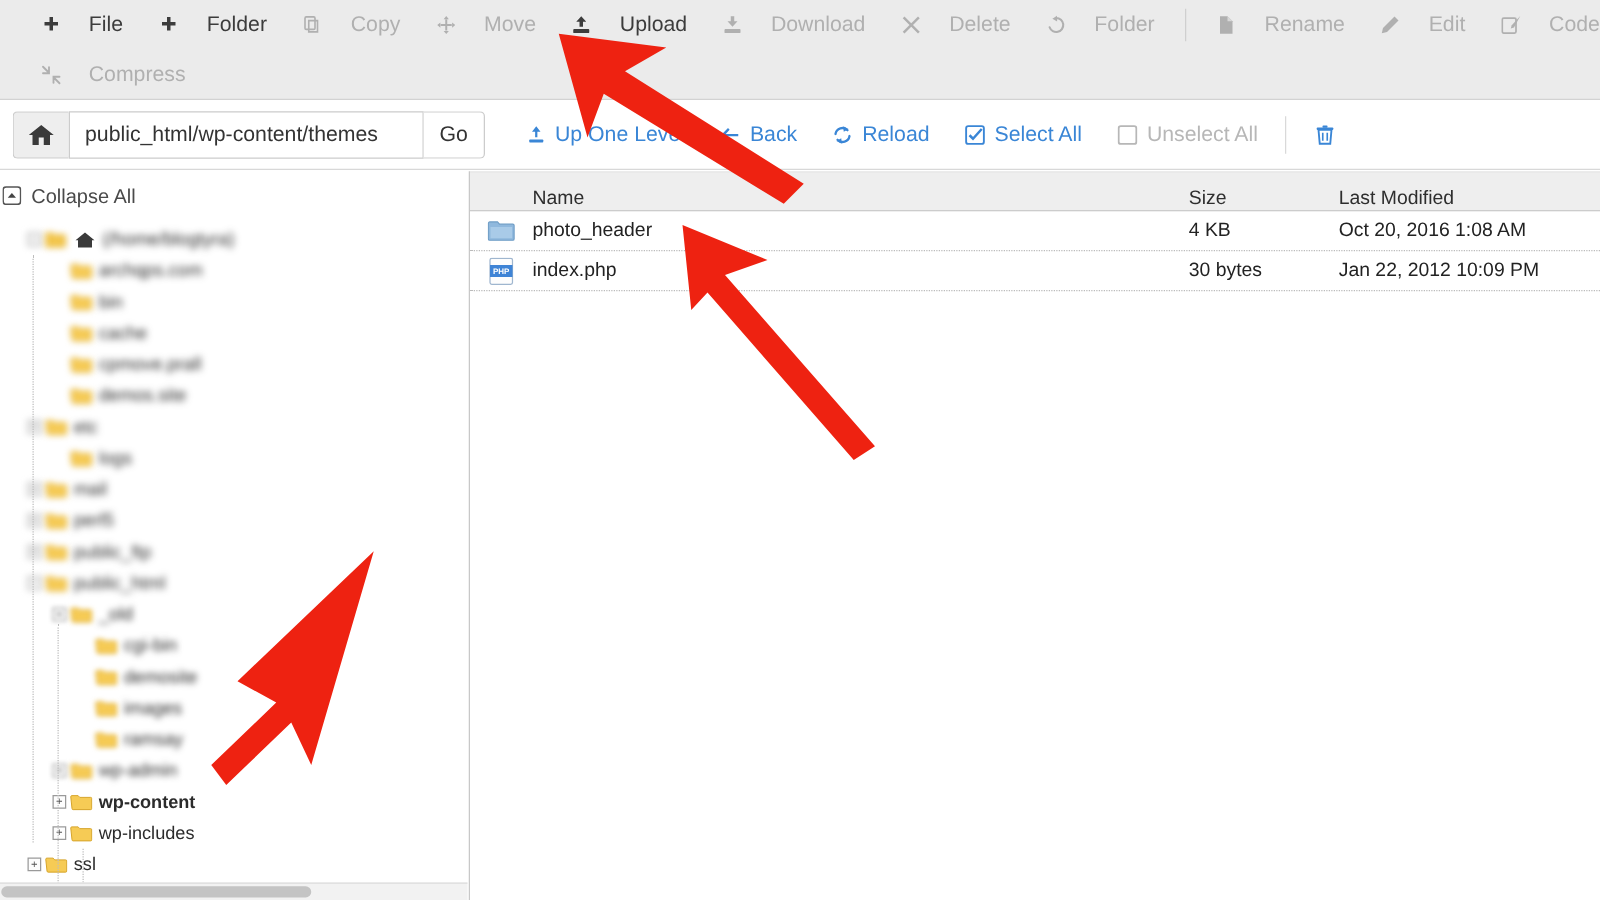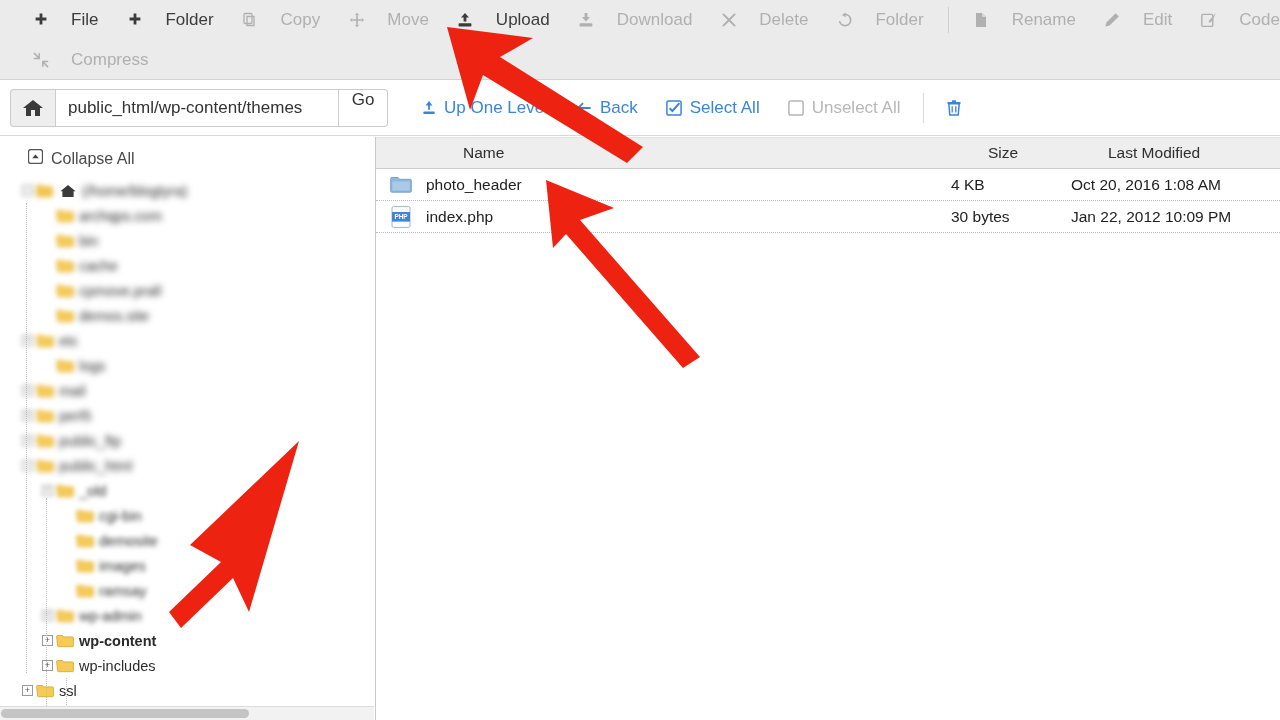--- a/index.html
+++ b/index.html
@@ -40,43 +40,43 @@
     width:44px;border:1px solid #ccc;border-right:none;border-radius:4px 0 0 4px;
     background:#eeeeee;display:flex;align-items:center;justify-content:center;cursor:pointer;
   }
   .path-input{
     border:1px solid #ccc;background:#fff;min-width:258px;
     display:flex;align-items:center;padding:0 12px;font-size:17px;color:#333;
     cursor:text;
   }
   .path-go{
     border:1px solid #ccc;border-left:none;border-radius:0 4px 4px 0;background:#fff;
-    display:flex;align-items:flex-start;justify-content:center;width:48px;font-size:17px;color:#333;cursor:pointer;
+    display:flex;align-items:center;justify-content:center;width:48px;font-size:17px;color:#333;cursor:pointer;
   }
 
   .navbar{display:flex;align-items:center;margin-left:18px;height:100%;}
   .nav-btn{
     display:flex;align-items:center;gap:7px;
     font-size:17px;color:#3a86d6;padding:0 14px;height:38px;white-space:nowrap;cursor:pointer;
   }
   .nav-btn.dis{color:#b7b7b7;cursor:default;}
   .nav-btn .ic{display:inline-flex;align-items:center;justify-content:center;width:17px;height:17px;}
   .nav-sep{width:1px;height:30px;background:#d9d9d9;margin:0 8px;flex:none;}
 
   
   .body{position:absolute;left:0;top:137px;right:0;bottom:0;display:flex;}
 
   
   .sidebar{
     width:375px;flex:none;position:relative;background:#fff;
     border-right:1px solid #c8c8c8;overflow:hidden;
   }
   .collapse-all{
-    display:flex;align-items:center;gap:8px;
-    font-size:16px;color:#4a4a4a;padding:12px 0 10px 28px;cursor:pointer;
+    display:flex;align-items:flex-start;gap:8px;
+    font-size:16px;color:#4a4a4a;padding:12px 0 10px 2px;cursor:pointer;
   }
   .tree{position:relative;font-size:14.5px;color:#333;}
   .tnode{display:flex;align-items:center;height:25px;white-space:nowrap;cursor:pointer;position:relative;}
   .tnode .exp{
     width:11px;height:11px;flex:none;margin-right:3px;
     border:1px solid #9a9a9a;background:#fdfdfd;
     display:flex;align-items:center;justify-content:center;
     font-size:9px;line-height:9px;color:#555;box-sizing:border-box;
   }
   .tnode .exp.none{border:none;background:transparent;}
@@ -96,23 +96,23 @@
     background:#f2f2f2;border-top:1px solid #dcdcdc;
   }
   .hscroll .thumb{
     position:absolute;left:1px;top:2px;height:9px;width:248px;
     background:#c4c4c4;border-radius:5px;
   }
 
   
   .filelist{flex:1;position:relative;background:#fff;overflow:hidden;}
   .fl-head{
-    display:flex;align-items:center;height:32px;
+    display:flex;align-items:flex-end;height:32px;
     background:#eeeeee;border-bottom:1px solid #cccccc;border-top:1px solid #e3e3e3;
-    font-size:15.5px;color:#2e2e2e;box-sizing:border-box;padding-left:37px;
+    font-size:15.5px;color:#2e2e2e;box-sizing:border-box;
   }
   .fl-row{
     display:flex;align-items:center;height:32px;
     border-bottom:1px dotted #bbbbbb;font-size:15.5px;color:#222;
     box-sizing:border-box;cursor:pointer;
   }
   .c-icon{width:50px;flex:none;display:flex;align-items:center;justify-content:center;}
   .c-name{width:525px;flex:none;padding-left:0px;}
   .c-size{width:120px;flex:none;}
   .c-mod{flex:1;}
@@ -269,20 +269,31 @@
           </span>
           <span>Up One Level</span>
         </div>
         <div class="nav-btn">
           <span class="ic">
             <svg width="16" height="16" viewBox="0 0 16 16">
               <path d="M6.4 2.4 L7.7 3.7 L4.6 7.1 H14.6 v1.8 H4.6 l3.1 3.4 -1.3 1.3 L0.9 8 Z" fill="#3a86d6"></path>
             </svg>
           </span>
           <span>Back</span>
+        </div>
+        <div class="nav-btn">
+          <span class="ic">
+            <svg width="16" height="16" viewBox="0 0 16 16">
+              <path d="M2.4 7.2 A5.6 5.6 0 0 1 12 4.2" fill="none" stroke="#3a86d6" stroke-width="1.8" stroke-linecap="round"></path>
+              <path d="M13.6 8.8 A5.6 5.6 0 0 1 4 11.8" fill="none" stroke="#3a86d6" stroke-width="1.8" stroke-linecap="round"></path>
+              <path d="M8.6 1 L12.8 3.2 L9 5.4 Z" fill="#3a86d6"></path>
+              <path d="M7.4 15 L3.2 12.8 L7 10.6 Z" fill="#3a86d6"></path>
+            </svg>
+          </span>
+          <span>Reload</span>
         </div>
         <div class="nav-btn">
           <span class="ic">
             <svg width="16" height="16" viewBox="0 0 16 16">
               <rect x="0.9" y="0.9" width="14.2" height="14.2" rx="1.8" fill="none" stroke="#3a86d6" stroke-width="1.5"></rect>
               <path d="M3.6 8.2 L6.4 11 L13.4 3.2" fill="none" stroke="#3a86d6" stroke-width="2"></path>
             </svg>
           </span>
           <span>Select All</span>
         </div>

